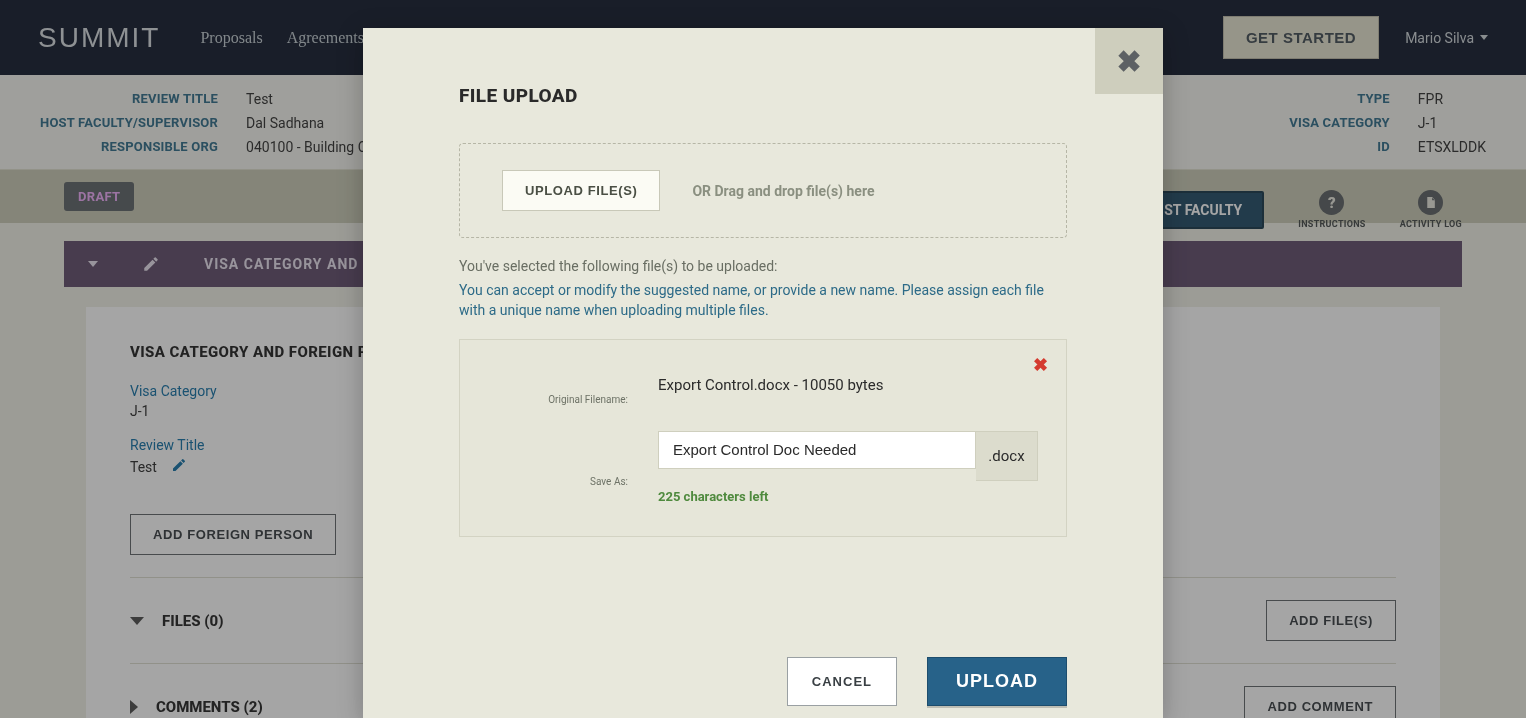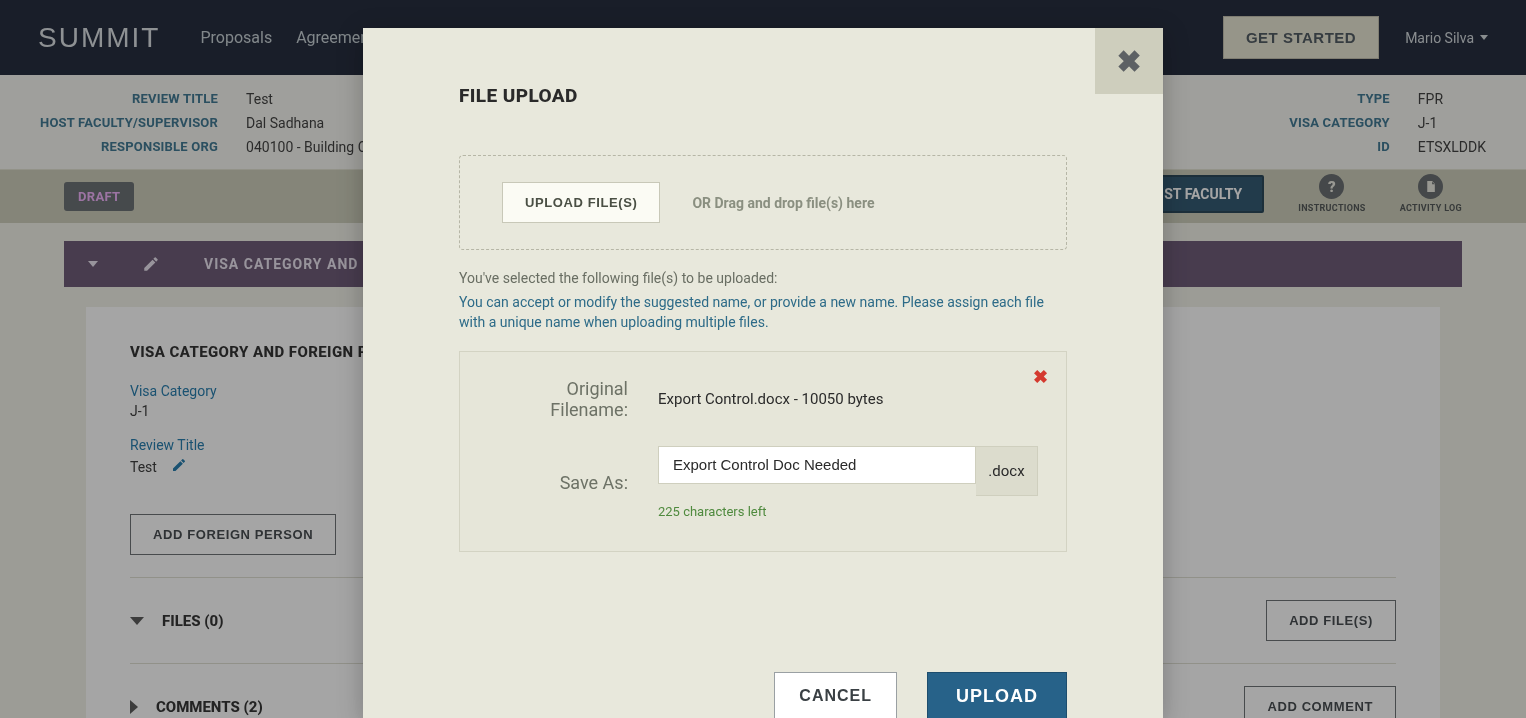--- a/index.html
+++ b/index.html
@@ -23,21 +23,21 @@
     width: 100%;
   }
   .logo {
     font-family: "Trebuchet MS", Arial, sans-serif;
     font-size: 28px;
     letter-spacing: 2px;
     color: #d7dde1;
     font-weight: 300;
     margin-right: 40px;
   }
-  .nav-links { display: flex; gap: 24px; font-size: 16px; }
+  .nav-links { display: flex; gap: 24px; font-size: 16px; font-family: Liberation Serif, serif; }
   .nav-links span { color: #c2ccd1; cursor: pointer; }
   .topbar-right { margin-left: auto; display: flex; align-items: center; gap: 26px; }
   .btn-getstarted {
     background: #e6e3cf;
     border: 1px solid #bdbba7;
     color: #3f4a52;
     padding: 12px 22px;
     font-size: 15px;
     font-weight: 700;
     letter-spacing: .5px;
@@ -78,21 +78,21 @@
     background: #5c6266;
     color: #f0abfc;
     border-radius: 3px;
     padding: 7px 14px;
     font-weight: 700;
     font-size: 13px;
     letter-spacing: .3px;
   }
   .actionbar-right {
     position: absolute;
-    right: 64px; top: 4px;
+    right: 64px; top: 20px;
     display: flex;
     align-items: center;
     gap: 34px;
   }
   .host-faculty-pill {
     background: #1e4964;
     border: 2px solid #143447;
     color: #fff;
     padding: 9px 20px;
     font-weight: 700;
@@ -197,21 +197,21 @@
     position: absolute; right: 0; top: 0;
     width: 68px; height: 66px;
     background: #cecebd;
     color: #5d6164;
     font-size: 30px;
     display: flex; align-items: center; justify-content: center;
     cursor: pointer;
     font-weight: 900;
   }
   .modal-inner { padding: 56px 96px 40px 96px; }
-  .modal-title { font-size: 19px; font-weight: 800; letter-spacing: .4px; color: #2a2a2a; margin-bottom: 48px; }
+  .modal-title { font-size: 19px; font-weight: 800; letter-spacing: .4px; color: #2a2a2a; margin-bottom: 36px; }
 
   .drop-zone {
     border: 1.5px dashed #b6b6a6;
     border-radius: 4px;
     padding: 26px 42px;
     display: flex; align-items: center;
     gap: 32px;
   }
   .drop-text { color: #8a8f80; font-weight: 700; font-size: 14px; }
 
@@ -230,51 +230,51 @@
     color: #d43a2f; font-size: 18px; font-weight: 900;
     cursor: pointer;
   }
   .file-grid {
     display: grid;
     grid-template-columns: 140px 1fr;
     column-gap: 30px;
     row-gap: 26px;
     align-items: center;
   }
-  .file-grid .flbl { color: #6d7266; font-size: 18px; text-align: right; }
+  .file-grid .flbl { color: #6d7266; font-size: 10px; text-align: right; margin-top: 28px; }
   .orig-name { color: #2b2b2b; font-size: 15px; }
   .saveas-wrap { display: flex; width: 100%; }
   .saveas-input {
     flex: 1; height: 38px;
     border: 1px solid #cfcfbe;
     background: #fff;
     padding: 0 14px;
     font-size: 15px;
     color: #2a2a2a;
   }
   .ext-box {
     width: 62px; height: 50px;
     border: 1px solid #cfcfbe; border-left: none;
     background: #dcdccd;
     display: flex; align-items: center; justify-content: center;
     font-size: 15px; color: #2a2a2a;
   }
-  .chars-left { color: #4f8a3e; font-size: 13px; margin-top: 8px; }
+  .chars-left { color: #4f8a3e; font-size: 13px; margin-top: 8px; font-weight: bold; }
 
   .modal-actions {
     display: flex; justify-content: flex-end; gap: 30px;
     margin-top: 120px;
   }
   .btn-cancel {
     background: #fff;
     border: 1.5px solid #9aa0a3;
     padding: 13px 24px;
     color: #3a4044;
     font-weight: 700;
-    font-size: 16px;
+    font-size: 13px;
     letter-spacing: 1px;
     cursor: pointer;
   }
   .btn-primary {
     background: #276289;
     border: 1.5px solid #1d4d6d;
     padding: 13px 28px;
     color: #fff;
     font-weight: 700;
     font-size: 18px;

